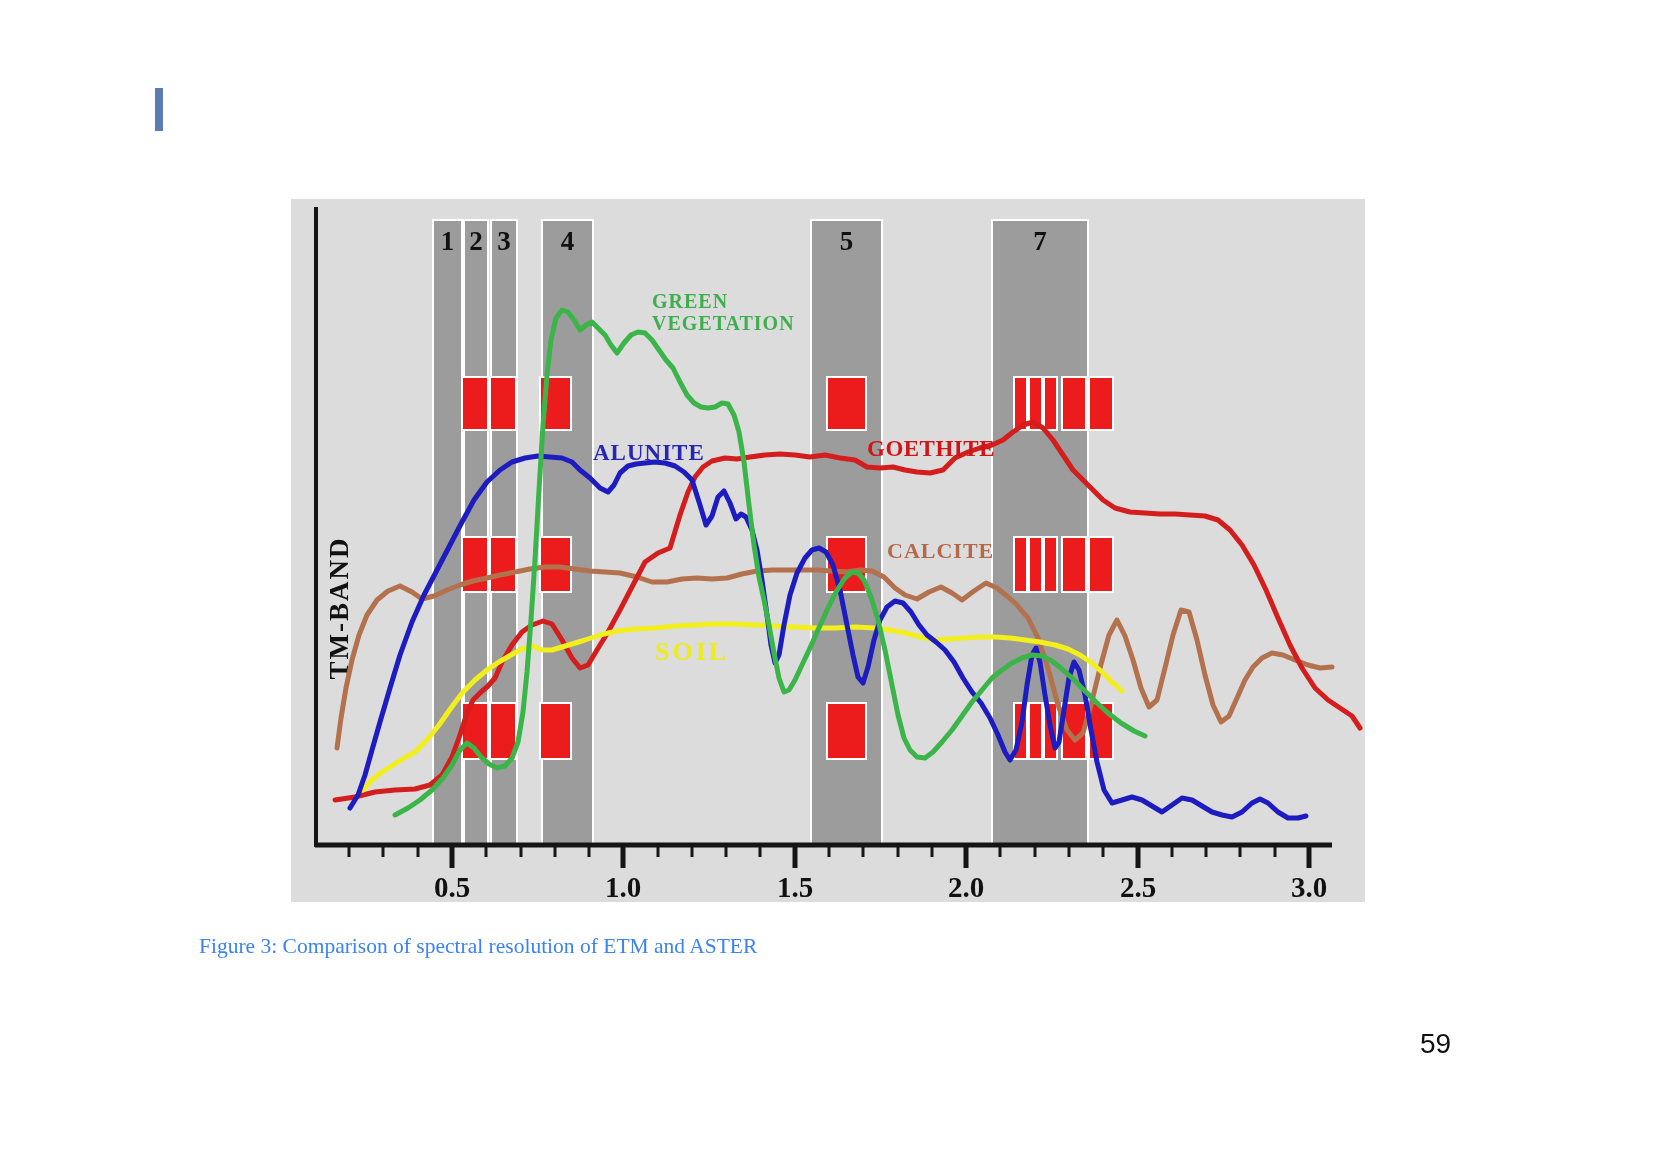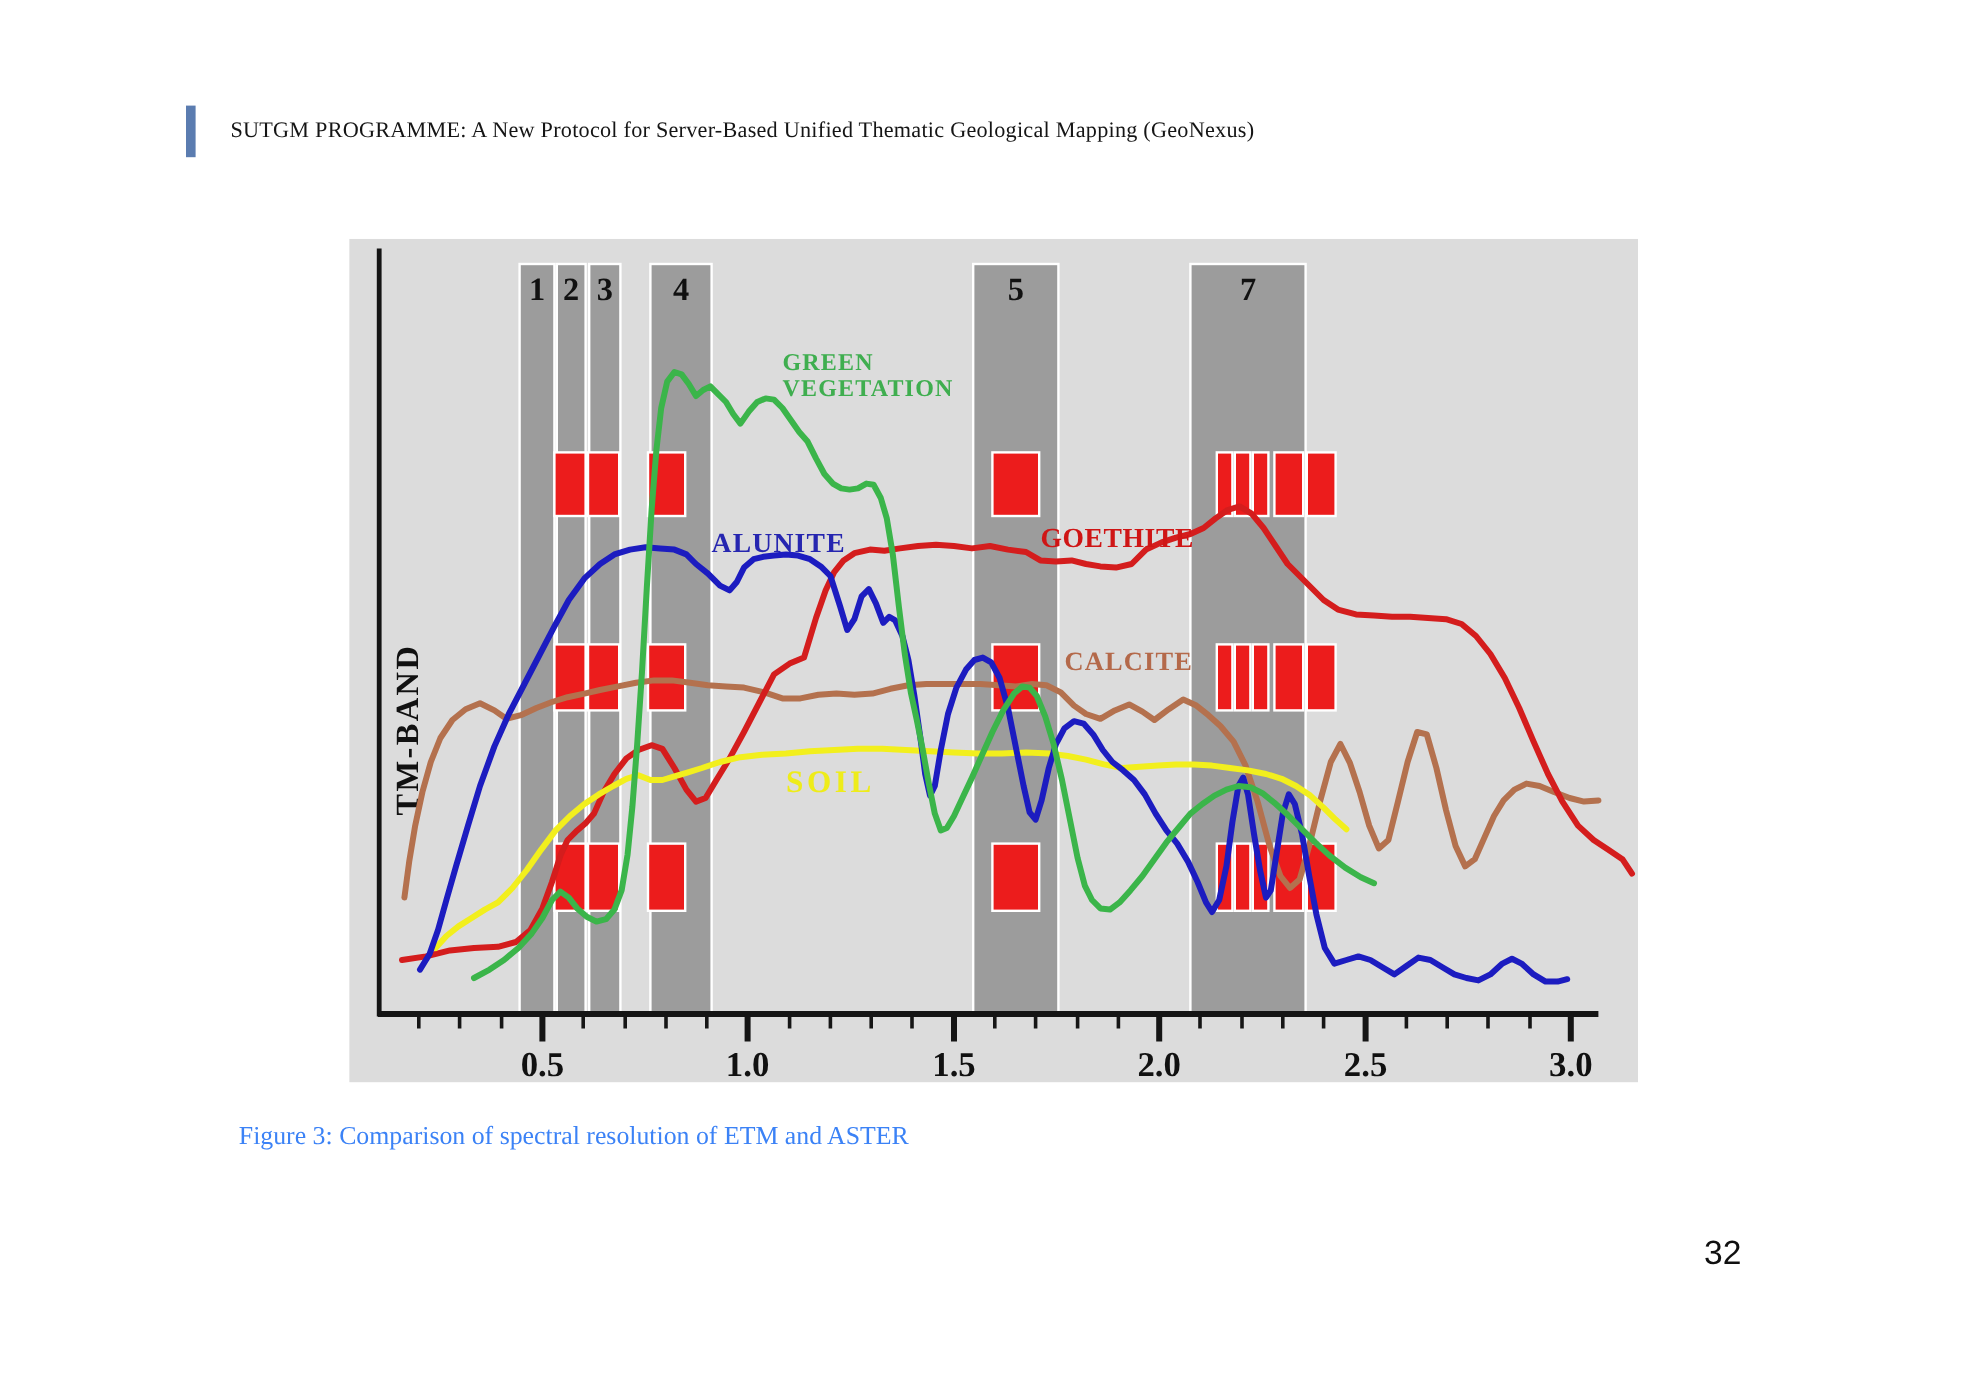--- a/index.html
+++ b/index.html
@@ -20,21 +20,20 @@
   .bandnum{font-size:27px;font-weight:bold;fill:#111111;}
   .ticklbl{font-size:29px;font-weight:bold;fill:#111111;}
   .ylabel{font-size:27px;font-weight:bold;fill:#111111;letter-spacing:2px;}
   .serieslbl{font-weight:bold;}
 </style>
 </head>
 <body>
 
 <div class="header">
   <span class="accent-bar" style="background: rgb(91, 124, 176);"></span>
-  <span class="header-text">SUTGM PROGRAMME: A New Protocol for Server-Based Unified Thematic Geological Mapping (GeoNexus)</span>
 </div>
 
 <div class="figure-wrap">
   <svg id="chart" xmlns="http://www.w3.org/2000/svg" viewBox="291 199 1074 703">
       <rect x="291" y="199" width="1074" height="703" fill="#dcdcdc"></rect>
       <rect x="433" y="220" width="29" height="625" fill="#9c9c9c" stroke="#ffffff" stroke-width="2"></rect>
       <text x="447.5" y="250" text-anchor="middle" class="bandnum">1</text>
       <rect x="464" y="220" width="24" height="625" fill="#9c9c9c" stroke="#ffffff" stroke-width="2"></rect>
       <text x="476" y="250" text-anchor="middle" class="bandnum">2</text>
       <rect x="491" y="220" width="26" height="625" fill="#9c9c9c" stroke="#ffffff" stroke-width="2"></rect>
@@ -119,13 +118,13 @@
       <text x="867" y="456" class="serieslbl" fill="#cf1515" font-size="23" letter-spacing="0.5">GOETHITE</text>
       <text x="655" y="660" class="serieslbl" fill="#eeec1a" font-size="26" letter-spacing="3">SOIL</text>
       <text x="593" y="460" class="serieslbl" fill="#2626b0" font-size="23" letter-spacing="1">ALUNITE</text>
       <text x="652" y="308" class="serieslbl" fill="#3fae4f" font-size="20" letter-spacing="1">GREEN</text>
       <text x="652" y="330" class="serieslbl" fill="#3fae4f" font-size="20" letter-spacing="1">VEGETATION</text>
     </svg>
 </div>
 
 <div class="caption">Figure 3: Comparison of spectral resolution of ETM and ASTER</div>
 
-<div class="pagenum">32</div>
+<div class="pagenum">59</div>
 
 </body></html>

